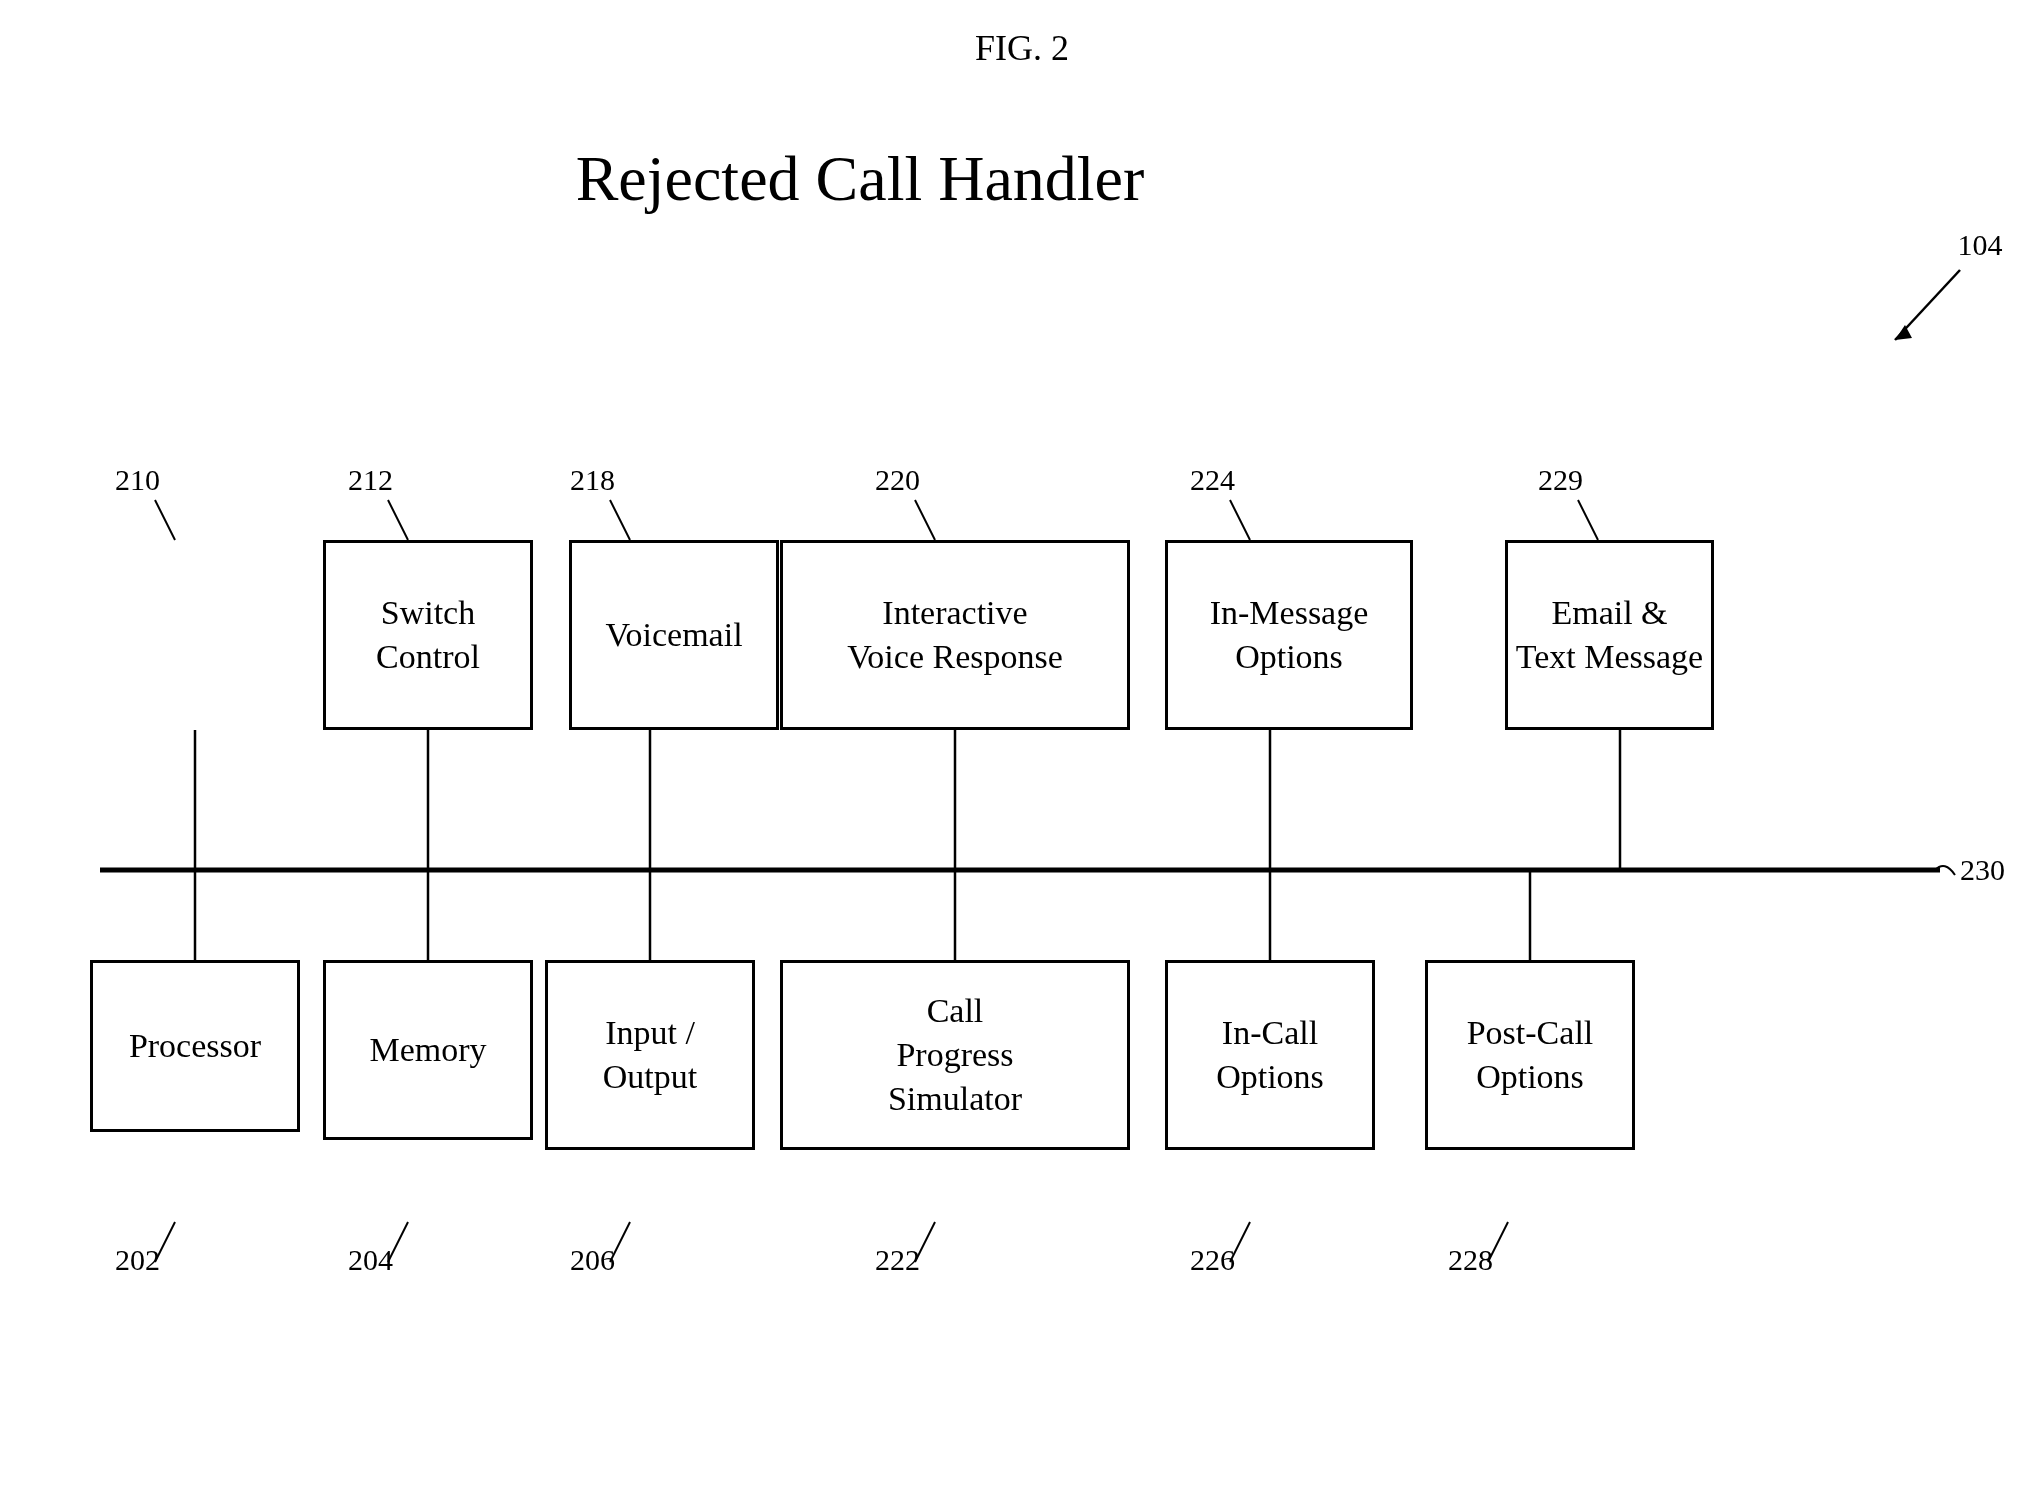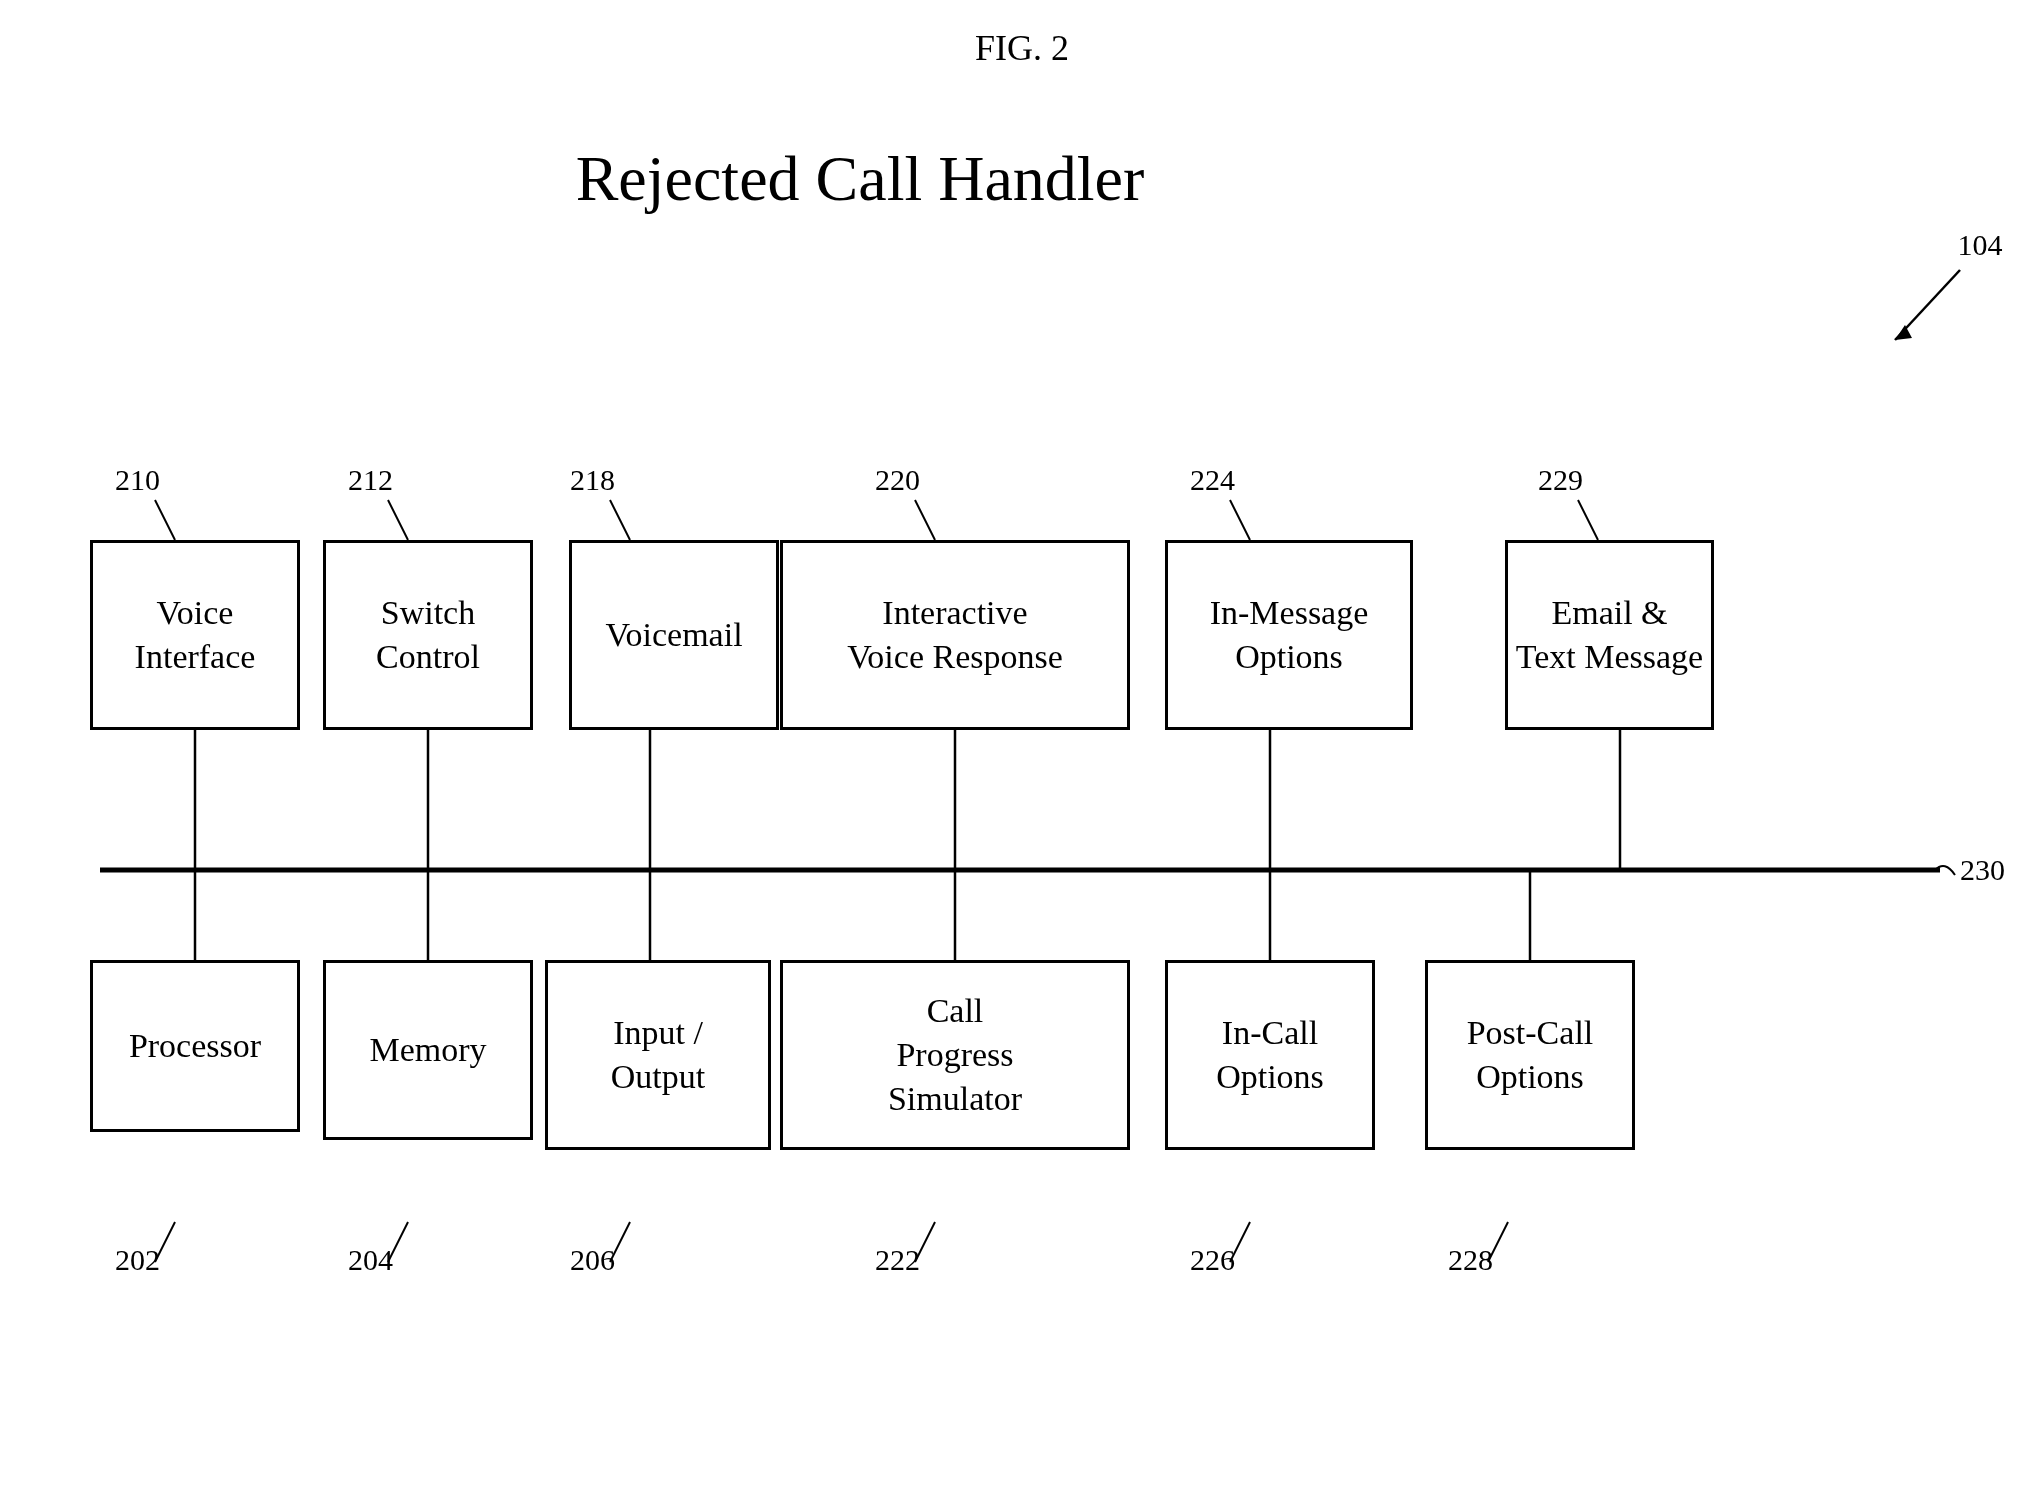--- a/index.html
+++ b/index.html
@@ -118,23 +118,20 @@
     <path d="M 915 1262 Q 925 1242 935 1222" stroke="#000" stroke-width="2" fill="none"></path>
 
     <text x="1190" y="1270" font-size="30" font-family="Times New Roman, Times, serif">226</text>
     <path d="M 1230 1262 Q 1240 1242 1250 1222" stroke="#000" stroke-width="2" fill="none"></path>
 
     <text x="1448" y="1270" font-size="30" font-family="Times New Roman, Times, serif">228</text>
     <path d="M 1488 1262 Q 1498 1242 1508 1222" stroke="#000" stroke-width="2" fill="none"></path>
 
   </svg>
 
-  <div class="box" style="left:90px; top:540px; width:210px; height:190px;">
-    <span>Voice<br>Interface</span>
-  </div>
 
   <div class="box" style="left:323px; top:540px; width:210px; height:190px;">
     <span>Switch<br>Control</span>
   </div>
 
   <div class="box" style="left:545px; top:540px; width:210px; height:190px;margin-left:24px;">
     <span>Voicemail</span>
   </div>
 
   <div class="box" style="left:780px; top:540px; width:350px; height:190px;">
@@ -150,21 +147,21 @@
   </div>
 
   <div class="box" style="left:90px; top:960px; width:210px; height:172px;text-align:right;">
     <span>Processor</span>
   </div>
 
   <div class="box" style="left:323px; top:960px; width:210px; height:180px;">
     <span>Memory</span>
   </div>
 
-  <div class="box" style="left:545px; top:960px; width:226px; height:190px;">
+  <div class="box" style="left:545px; top:960px; width:210px; height:190px;">
     <span>Input /<br>Output</span>
   </div>
 
   <div class="box" style="left:780px; top:960px; width:350px; height:190px;">
     <span>Call<br>Progress<br>Simulator</span>
   </div>
 
   <div class="box" style="left:1165px; top:960px; width:210px; height:190px;">
     <span>In-Call<br>Options</span>
   </div>

